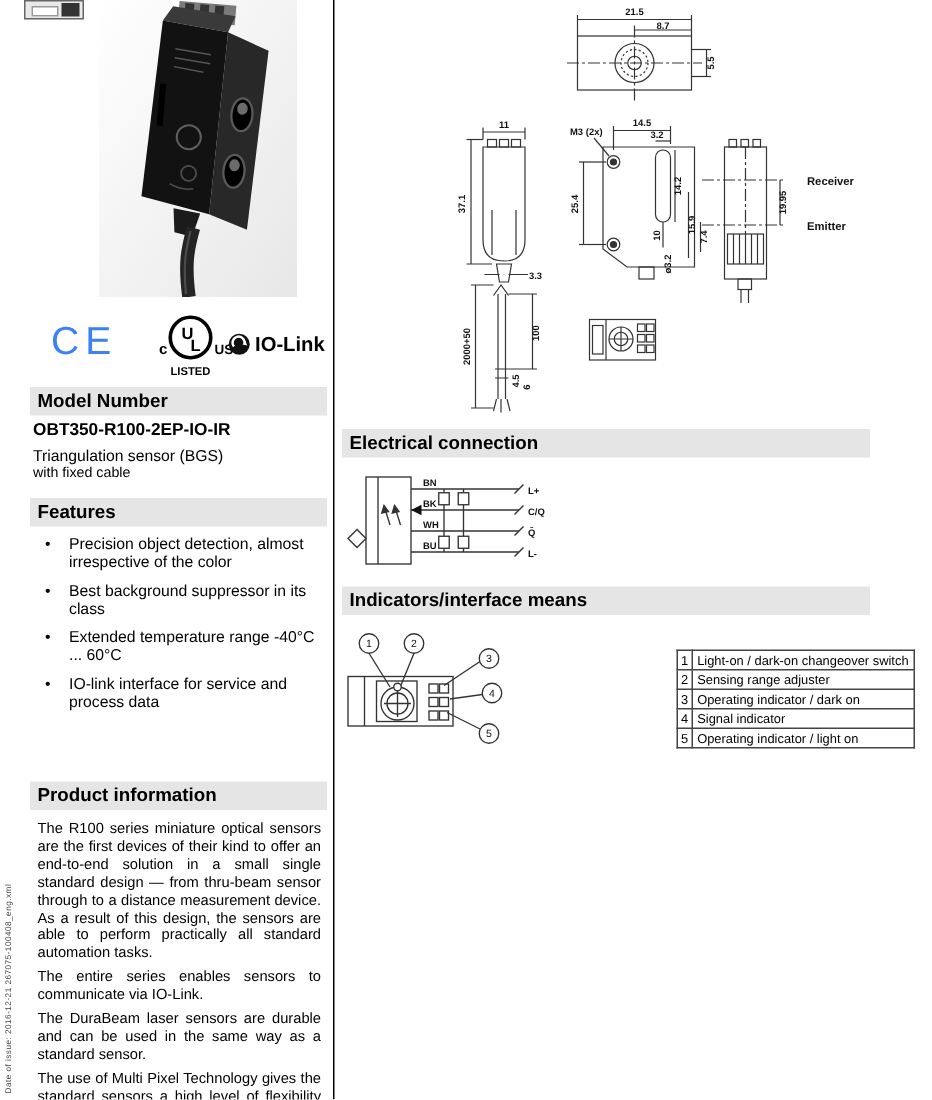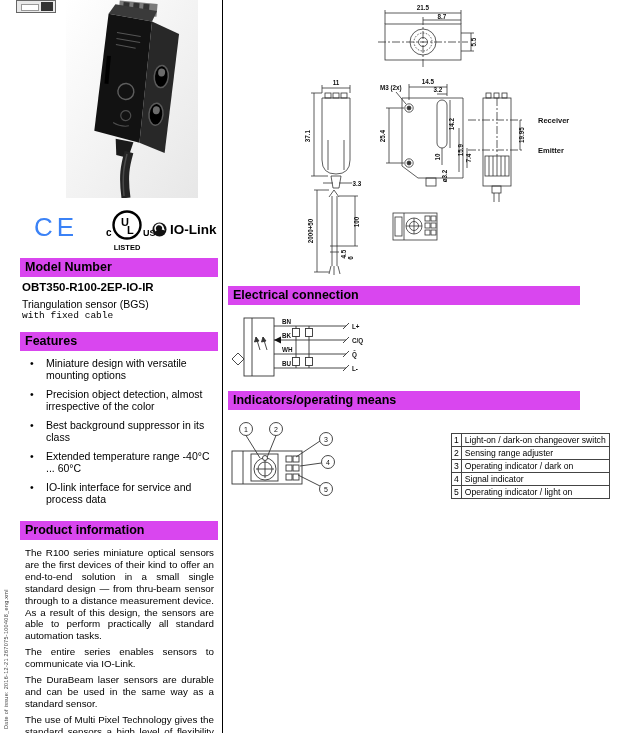--- a/index.html
+++ b/index.html
@@ -5,21 +5,21 @@
   html,body{margin:0;padding:0;}
   body{
     width:621px;height:733px;position:relative;overflow:hidden;
     background:#fff;color:#000;
     font-family:"Liberation Sans",sans-serif;
     -webkit-font-smoothing:antialiased;
   }
   .abs{position:absolute;}
   .secbar{
     position:absolute;height:19px;line-height:19px;
-    background:#d946ef;font-weight:bold;font-size:12.5px;
+    background:#e5e5e5;font-weight:bold;font-size:12.5px;
     padding-left:5px;box-sizing:border-box;
   }
   .left-bar{left:20px;width:198px;}
   .right-bar{left:228px;width:352px;}
 
   #side-note{
     position:absolute;left:3px;top:729px;
     transform:rotate(-90deg);transform-origin:0 0;
     white-space:nowrap;font-size:5.5px;color:#444;letter-spacing:.3px;
   }
@@ -30,21 +30,21 @@
   #top-icon .dark{position:absolute;right:2px;top:1px;width:12px;height:9px;background:#333;}
   #top-icon .lite{position:absolute;left:4px;top:3px;width:16px;height:5px;background:#fff;border:1px solid #999;}
 
   #cert-ce{position:absolute;left:34px;top:212px;font-size:26px;letter-spacing:4px;color:#3b82f6;}
   #cert-ul{position:absolute;left:98px;top:208px;}
   #cert-iolink{position:absolute;left:152px;top:222px;display:flex;align-items:center;gap:3px;
     font-weight:bold;font-size:13.5px;}
 
   #model-number{position:absolute;left:22px;top:281px;font-size:11.5px;font-weight:bold;}
   #model-subtitle{position:absolute;left:22px;top:298px;font-size:10.5px;}
-  #model-note{position:absolute;left:22px;top:310px;font-size:9.5px;font-family:Liberation Mono, monospace;}
+  #model-note{position:absolute;left:22px;top:310px;font-size:9.5px;}
 
   #features-list{
     position:absolute;left:28px;top:357px;width:182px;margin:0;padding:0;
     font-size:10.5px;line-height:12px;list-style:none;
   }
   #features-list li{position:relative;padding-left:18px;margin-bottom:7px;}
   #features-list li::before{content:"\2022";position:absolute;left:2px;top:0;}
 
   #product-text{
     position:absolute;left:21px;top:543px;width:197px;
@@ -140,21 +140,20 @@
   <span>Model Number</span>
 </div>
 <div id="model-number">OBT350-R100-2EP-IO-IR</div>
 <div id="model-subtitle">Triangulation sensor (BGS)</div>
 <div id="model-note">with fixed cable</div>
 
 <div class="secbar left-bar" style="top:332px">
   <span>Features</span>
 </div>
 <ul id="features-list">
-  <li>Miniature design with versatile mounting options</li>
   <li>Precision object detection, almost irrespective of the color</li>
   <li>Best background suppressor in its class</li>
   <li>Extended temperature range -40°C ... 60°C</li>
   <li>IO-link interface for service and process data</li>
 </ul>
 
 <div class="secbar left-bar" style="top:521px">
   <span>Product information</span>
 </div>
 <div id="product-text">
@@ -335,21 +334,21 @@
     <text class="wire-lbl" x="52" y="40">WH</text>
     <text class="wire-lbl" x="52" y="54">BU</text>
     <text class="wire-lbl" x="122" y="17">L+</text>
     <text class="wire-lbl" x="122" y="31">C/Q</text>
     <text class="wire-lbl" x="122" y="45">Q̄</text>
     <text class="wire-lbl" x="122" y="59">L-</text>
   </g>
 </svg>
 
 <div class="secbar right-bar" style="top:391px">
-  <span>Indicators/operating means</span>
+  <span>Indicators/interface means</span>
 </div>
 
 <svg id="ind-svg" width="130" height="105" viewBox="0 0 130 105" stroke="#333" stroke-width="0.9" fill="none">
   <line x1="16" y1="17.5" x2="30" y2="40"></line>
   <line x1="46" y1="17.5" x2="36" y2="42"></line>
   <line x1="90" y1="23" x2="66" y2="39"></line>
   <line x1="91.5" y1="45" x2="70" y2="48"></line>
   <line x1="90" y1="68" x2="68" y2="57"></line>
   <rect x="2" y="33" width="70" height="33"></rect>
   <line x1="13" y1="33" x2="13" y2="66"></line>

